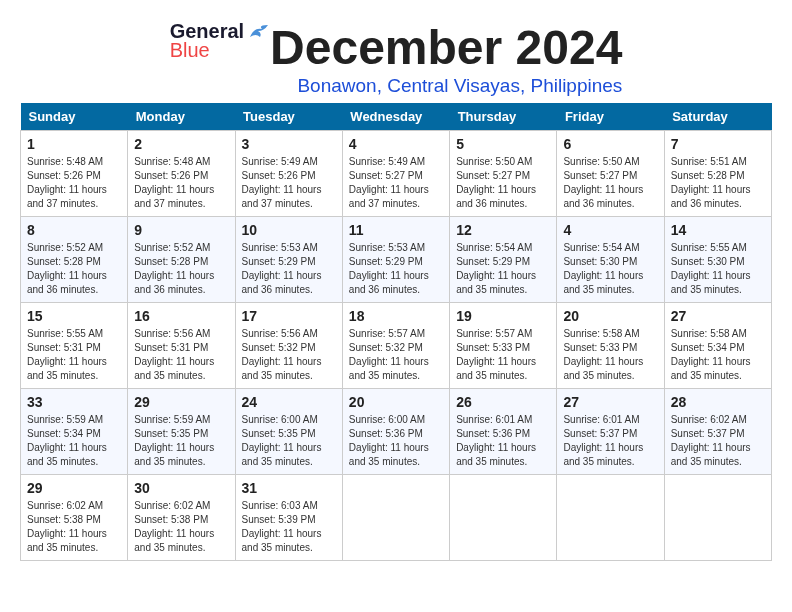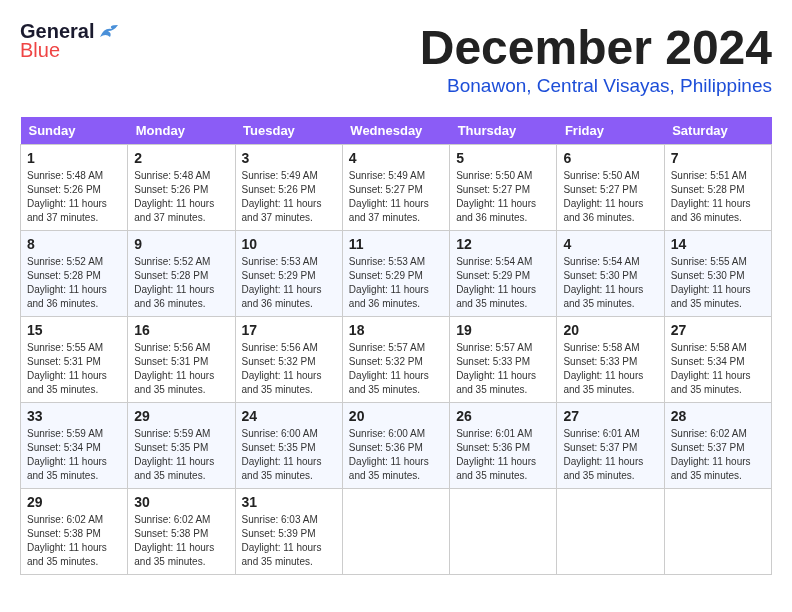--- a/index.html
+++ b/index.html
@@ -5,23 +5,23 @@
     * { box-sizing: border-box; margin: 0; padding: 0; }
     body {
       font-family: Arial, sans-serif;
       background: #fff;
       width: 792px;
       min-height: 612px;
       padding: 20px;
     }
     .header-section {
       display: flex;
-      justify-content: space-between;
+      justify-content: center;
       align-items: flex-start;
-      margin-bottom: 20px;
+      margin-bottom: 6px;
     }
     .logo {
       display: flex;
       flex-direction: column;
       align-items: flex-start;
     }
     .title-section {
       text-align: right;
     }
     .month-year {
@@ -32,21 +32,21 @@
     .location {
       font-size: 19px;
       color: #1d4ed8;
     }
     table {
       width: 100%;
       border-collapse: collapse;
       font-size: 11px;
     }
     thead tr th {
-      background-color: #8b5cf6;
+      background-color: #0369a1;
       color: white;
       text-align: left;
       padding: 6px 8px;
       font-size: 13px;
       font-weight: bold;
     }
     tbody tr td {
       border: 1px solid #ccc;
       vertical-align: top;
       padding: 5px 6px;

